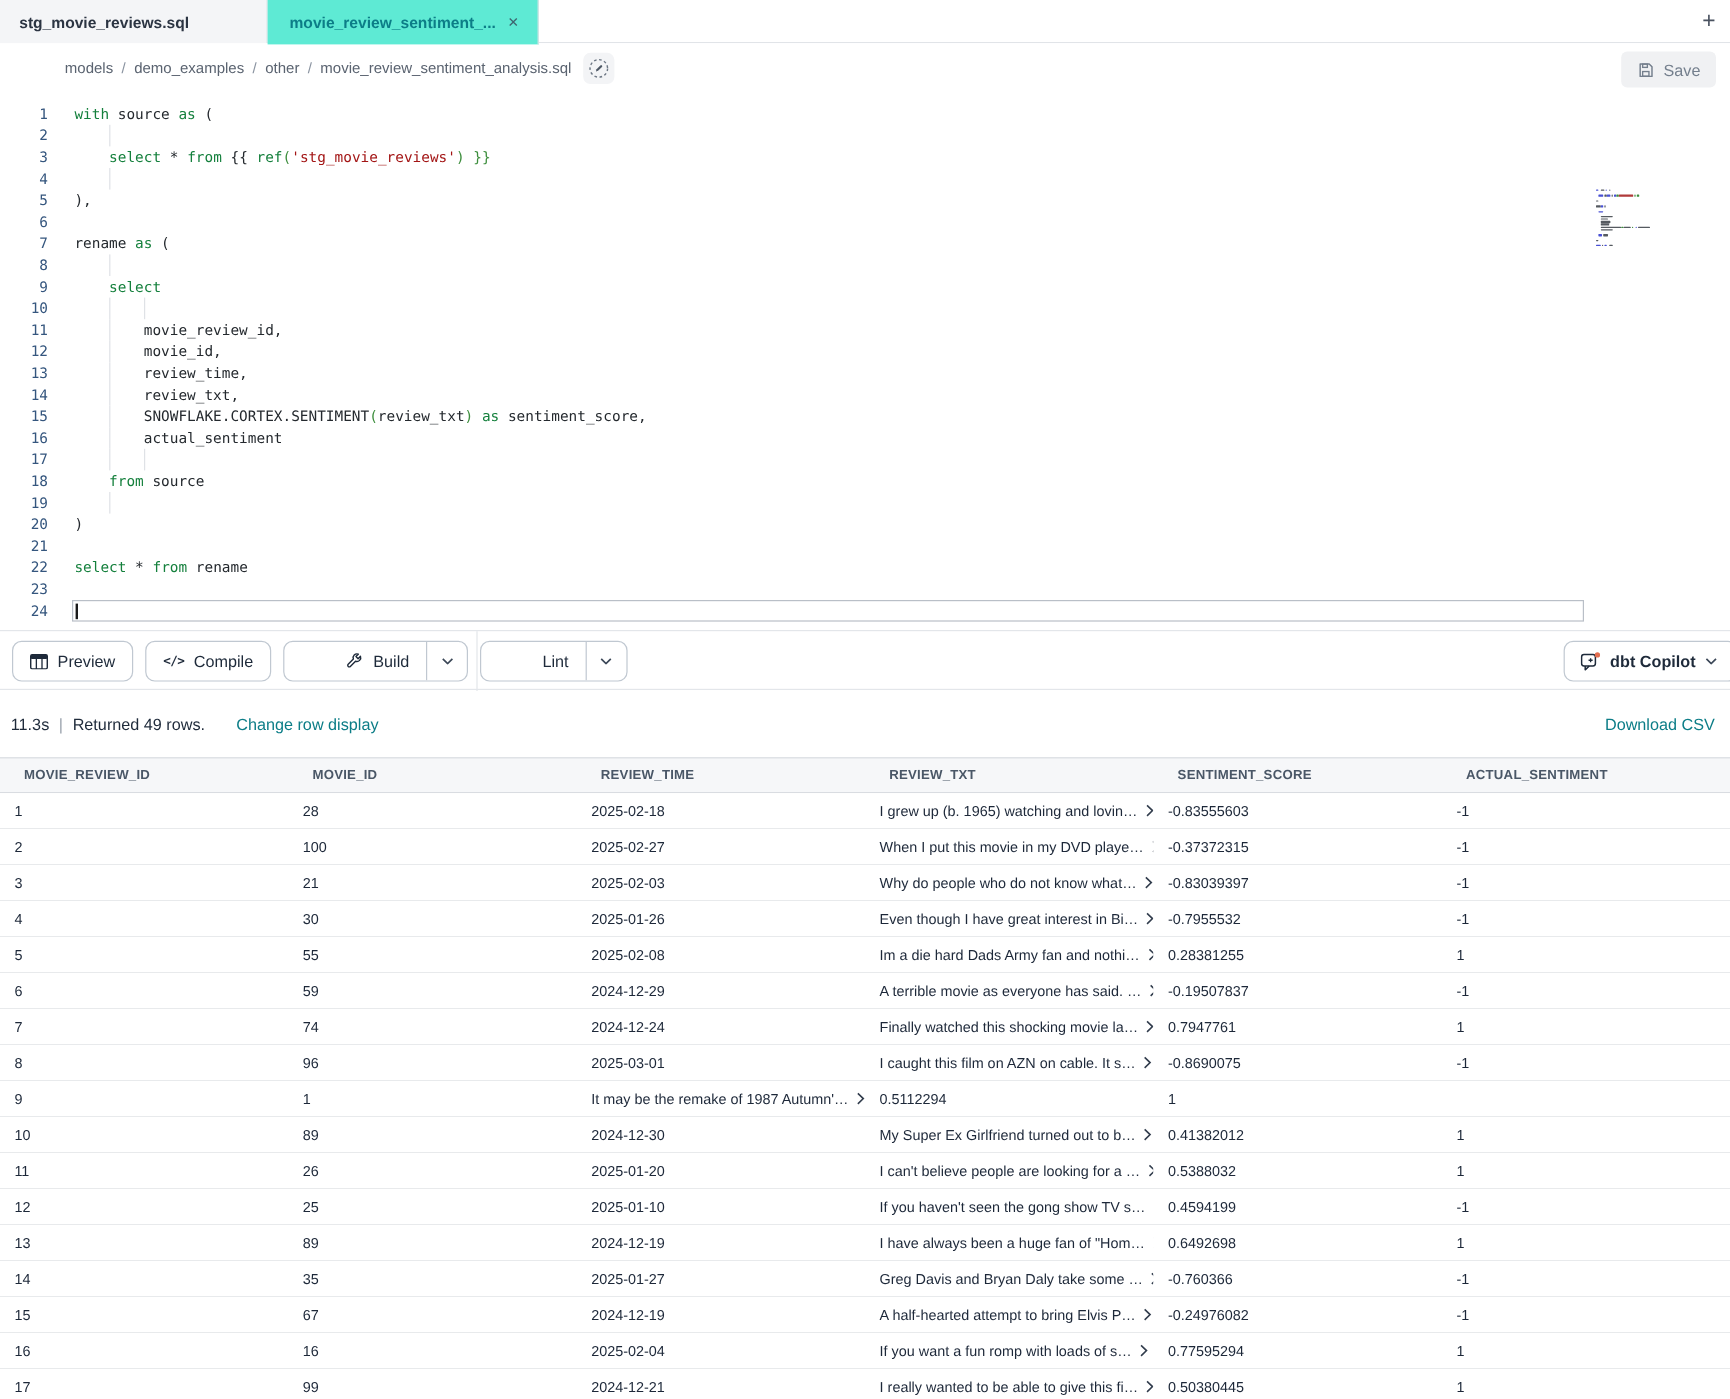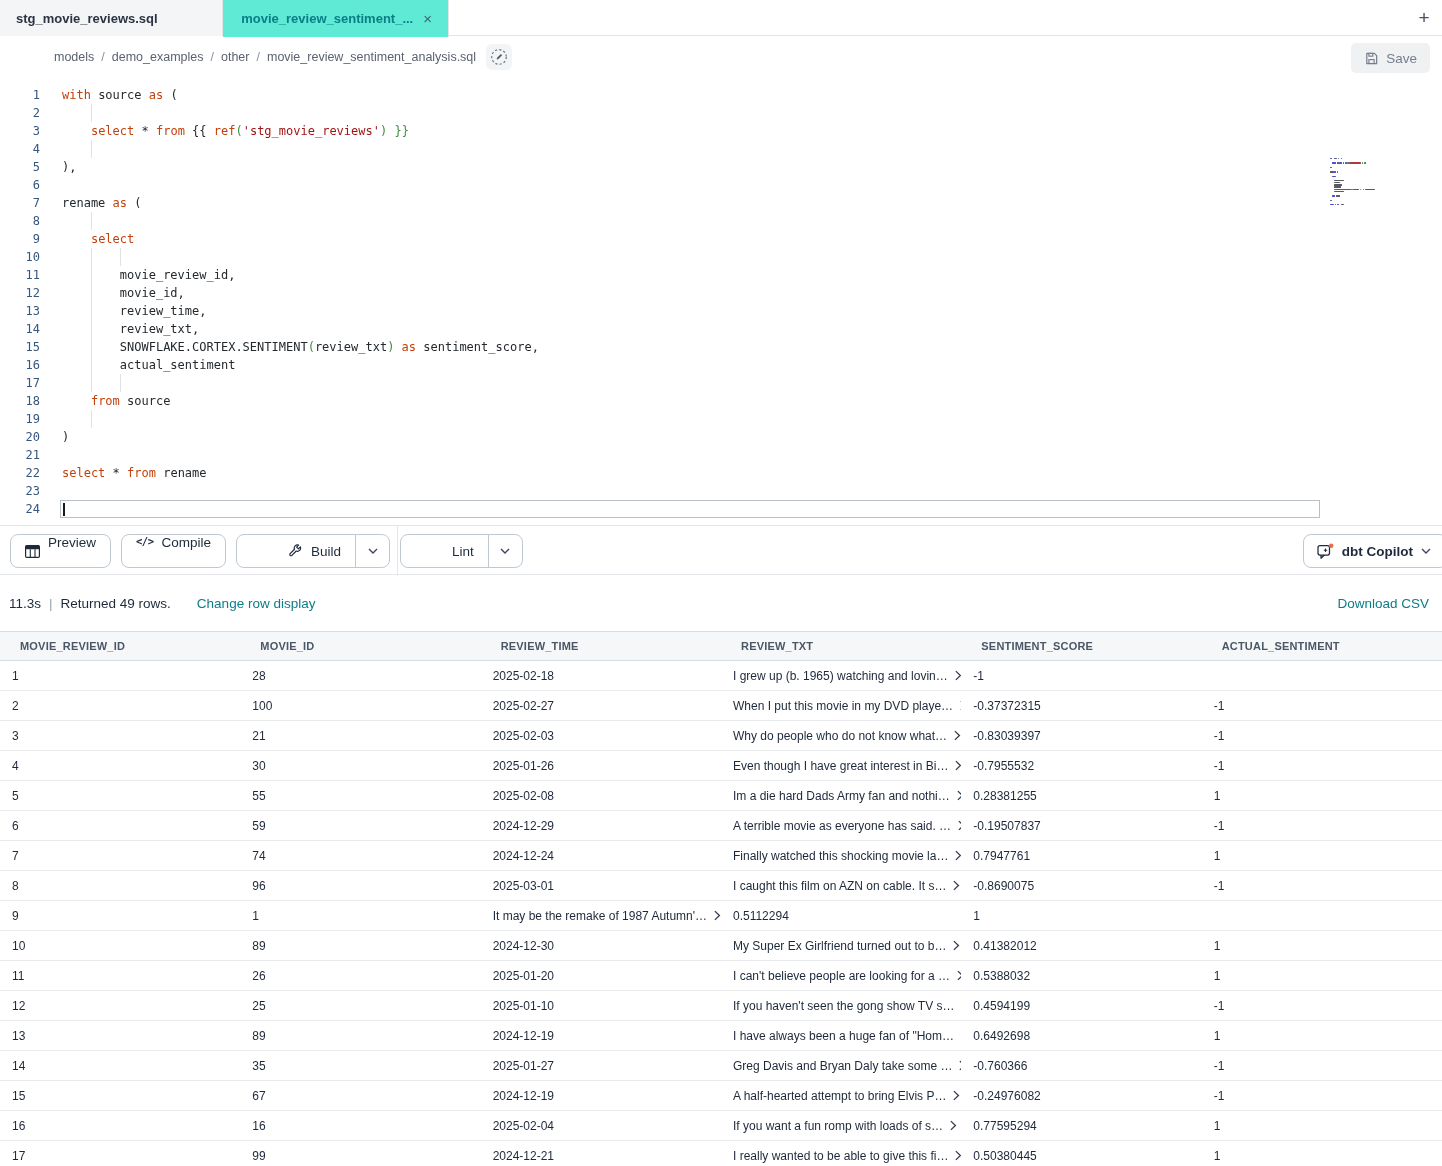--- a/index.html
+++ b/index.html
@@ -24,34 +24,34 @@
 
   
   .editor { position:absolute; top:78px; left:0; width:1442px; height:447px; background:#fff; font-family:"DejaVu Sans Mono", monospace; font-size:12px; cursor:text; }
   .code-lines { padding-top:8px; }
   .line { position:relative; height:18px; line-height:18px; white-space:pre; display:flex; }
   .gutter { width:40px; flex:0 0 40px; text-align:right; color:#35567e; user-select:none; }
   .content { position:relative; margin-left:22px; flex:1; }
   .line.active .content { margin-left:20px; padding-left:2px; width:1260px; flex:none; border:1px solid #b9bfc7; }
   .caret { position:absolute; left:2px; top:2px; width:1.5px; height:13px; background:#1a1a1a; }
   .guide { position:absolute; top:0; width:1px; height:18px; background:#dfe2e6; }
-  .tok-kw { color:#c2410c; }
+  .tok-kw { color:#15803d; }
   .tok-str { color:#a31515; }
   .tok-par { color:#3d8e3d; }
   .tok-d { color:#24292e; }
 
   
   .minimap { position:absolute; top:80px; left:1330px; width:68px; cursor:pointer; }
   .mm-row { display:flex; height:1.4px; margin-bottom:0.8px; }
   .mm-seg { height:1.4px; border-radius:0.5px; }
 
   
   .actionbar { position:absolute; top:525px; left:0; width:1442px; height:50px; border-top:1px solid #e3e6ea; border-bottom:1px solid #e3e6ea; background:#fff; }
   .btn-group { position:absolute; left:10px; top:0; height:50px; display:flex; align-items:center; gap:10px; }
-  .tool-btn { height:34px; display:flex; gap:8px; padding:0 14px; border:1px solid #c0c8d1; border-radius:8px; background:#fff; font-size:13.5px; color:#1e2a3a; cursor:pointer; }
+  .tool-btn { height:34px; display:flex; align-items:center; gap:8px; padding:0 14px; border:1px solid #c0c8d1; border-radius:8px; background:#fff; font-size:13.5px; color:#1e2a3a; cursor:pointer; }
   .split-btn { height:34px; display:flex; align-items:stretch; border:1px solid #c0c8d1; border-radius:8px; background:#fff; overflow:hidden;padding-left:37px; }
   .split-main { display:flex; align-items:center; gap:8px; padding:0 14px; font-size:13.5px; color:#1e2a3a; cursor:pointer; }
   .split-caret { width:34px; display:flex; align-items:center; justify-content:center; border-left:1px solid #c0c8d1; cursor:pointer; }
   .vdivider { position:absolute; left:397px; top:0; width:1px; height:50px; background:#e3e6ea; }
   .panel-tabs { position:absolute; left:413px; top:0; height:50px; display:flex; gap:36px; }
   .panel-tab { position:relative; display:flex; align-items:center; font-size:13.5px; color:#1e2a3a; cursor:pointer; padding:0 3px; }
   .panel-tab.active::after { content:""; position:absolute; left:-6px; right:-6px; bottom:0; height:3px; background:#4c5666; }
   .copilot-btn { position:absolute; right:-6px; top:8px; height:34px; display:flex; align-items:center; gap:8px; padding:0 16px 0 13px; border:1px solid #c0c8d1; border-radius:8px; background:#fff; font-size:13.5px; font-weight:700; color:#1e2a3a; cursor:pointer; }
 
   
@@ -331,20 +331,21 @@
           <div class="cell">28</div>
           <div class="cell">2025-02-18</div>
           <div class="cell">
             <span class="rv-txt">I grew up (b. 1965) watching and lovin…</span>
             <span class="expand-ic">
               <svg width="7" height="11" viewBox="0 0 8 12">
                 <path d="M1 1 L6.2 6 L1 11" fill="none" stroke="#323d4d" stroke-width="1.5"></path>
               </svg>
             </span>
           </div>
+          <div class="cell">-0.83555603</div>
           <div class="cell">-1</div>
         </div>
         <div class="grid-row">
           <div class="cell">2</div>
           <div class="cell">100</div>
           <div class="cell">2025-02-27</div>
           <div class="cell">
             <span class="rv-txt">When I put this movie in my DVD playe…</span>
             <span class="expand-ic">
               <svg width="7" height="11" viewBox="0 0 8 12">

